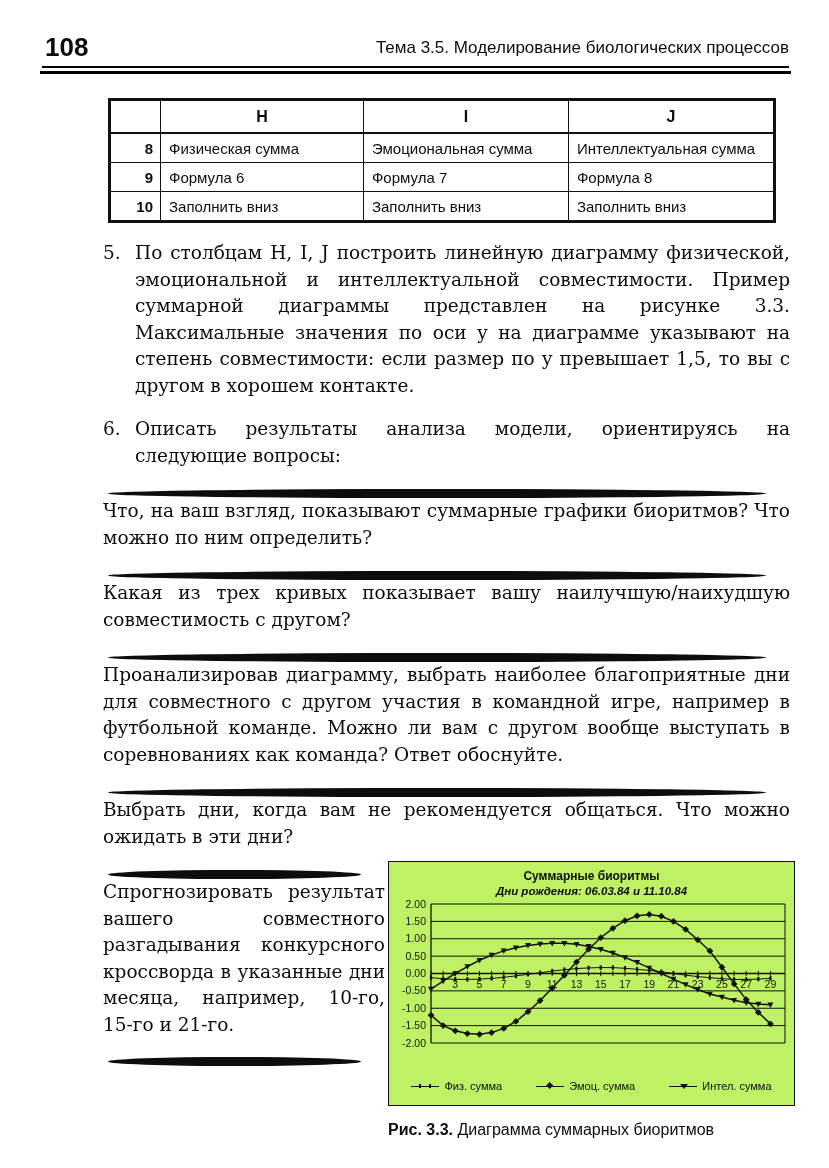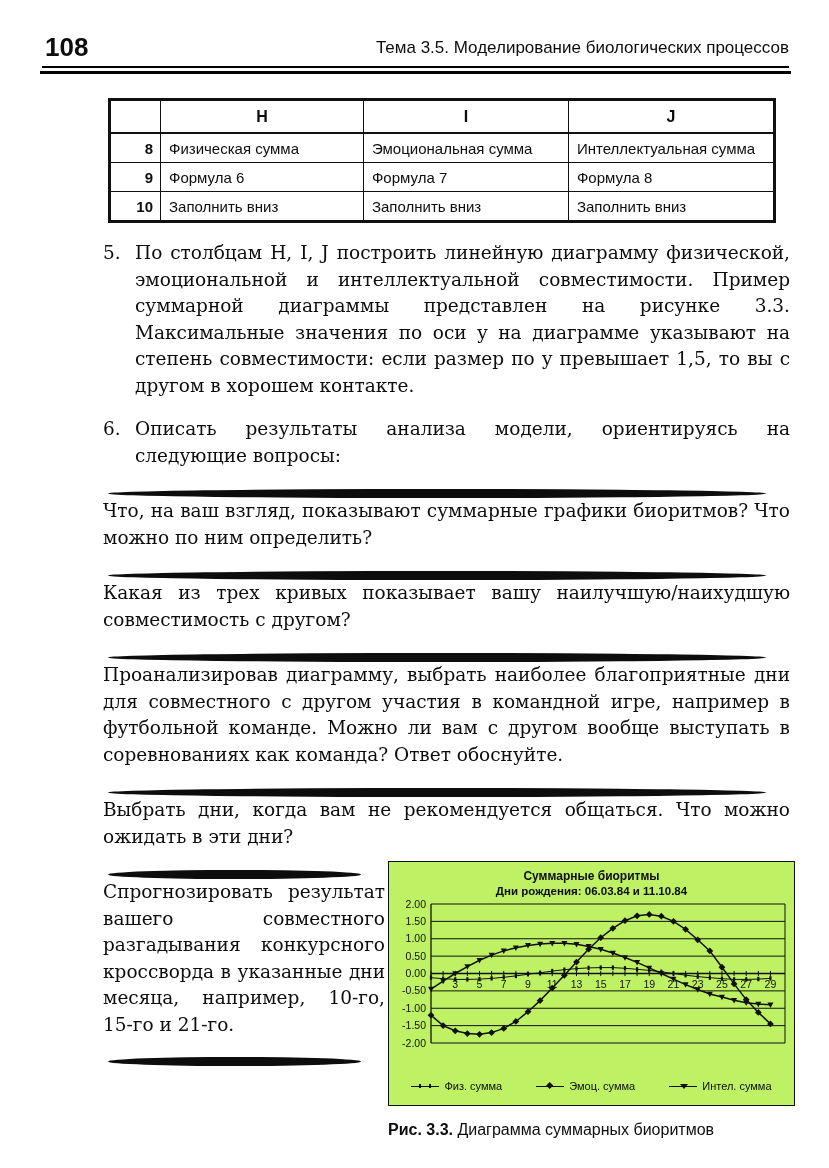--- a/index.html
+++ b/index.html
@@ -63,21 +63,21 @@
   .rightcol{flex:1;padding-left:3px;}
   
   .chartbox{
     width:407px;box-sizing:border-box;
     border:1.6px solid #111;
     background:#bef264;
     padding:7px 0 6px 0;
     font-family:"Liberation Sans", sans-serif;
   }
   .ctitle{font-size:12px;font-weight:bold;text-align:center;line-height:1.25;}
-  .csub{font-size:11.5px;font-weight:bold;text-align:center;line-height:1.25;}
+  .csub{font-size:11.5px;font-weight:bold;text-align:center;line-height:1.25;font-style:italic;}
   .legend{
     display:flex;justify-content:center;gap:34px;
     margin-top:4px;font-size:11px;
   }
   .legenditem{display:flex;align-items:center;gap:5px;}
   .lm{position:relative;width:28px;height:7px;}
   .lm .line{position:absolute;left:0;top:3px;width:28px;height:0;border-top:1.4px solid #111;}
   .lm .diamond{position:absolute;left:11px;top:0.6px;width:5.4px;height:5.4px;background:#111;transform:rotate(45deg);}
   .lm .tri{position:absolute;left:10.5px;top:1px;width:0;height:0;border-left:4px solid transparent;border-right:4px solid transparent;border-top:5.5px solid #111;}
   .lm .tick1{position:absolute;left:8px;top:1px;width:1.5px;height:4.5px;background:#111;}

